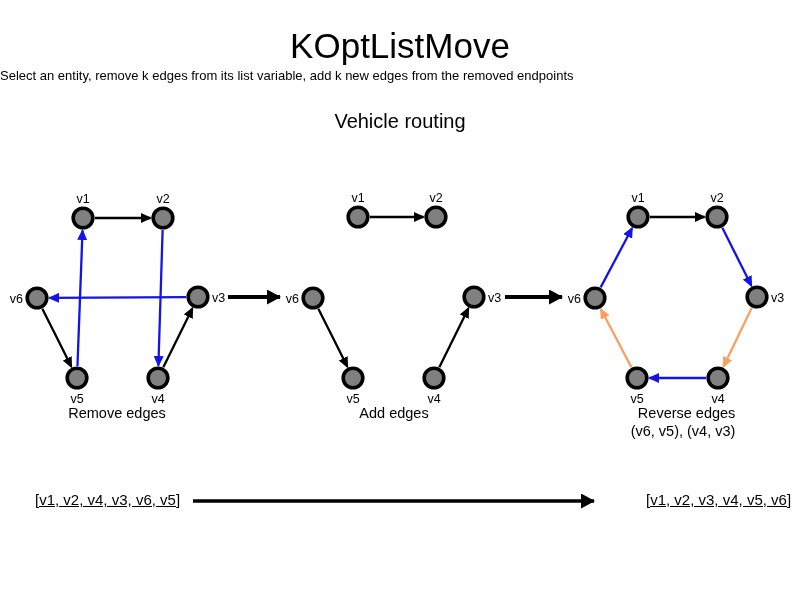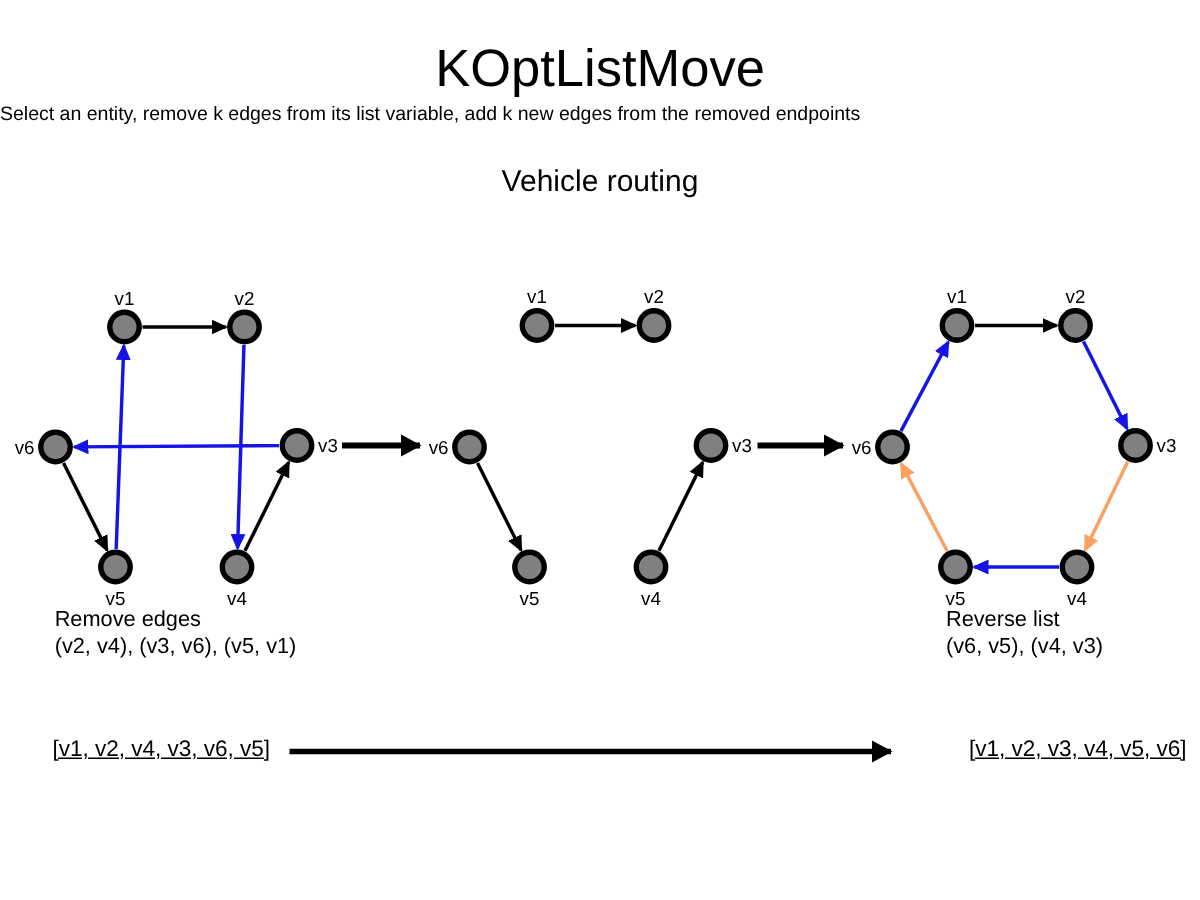--- a/index.html
+++ b/index.html
@@ -24,21 +24,21 @@
     font-size: 13px;
   }
   .context-label {
     top: 110px; left: 0; right: 0;
     text-align: center;
     font-size: 20px;
   }
   .panel-caption {
     top: 404px;
     transform: translateX(-50%);
-    text-align: left;
+    text-align: right;
     font-size: 14.5px;
     line-height: 18px;
   }
   .list-text {
     top: 491px;
     font-size: 15px;
     text-decoration: underline;
   }
   #before-list { left: 35px; }
   #after-list  { left: 598px; margin-left: 48px; }
@@ -117,23 +117,23 @@
     <line x1="505" y1="297" x2="562" y2="297" stroke="#000000" stroke-width="4" marker-end="url(#arr-big)"></line>
     <line x1="193" y1="501" x2="594" y2="501" stroke="#000000" stroke-width="3.6" marker-end="url(#arr-big)"></line>
   </svg>
 
 <div class="abs page-title">KOptListMove</div>
 <div class="abs subtitle">Select an entity, remove k edges from its list variable, add k new edges from the removed endpoints</div>
 <div class="abs context-label">Vehicle routing</div>
 
 <div class="abs panel-caption" id="caption-0" style="left: 117px;">
   <div>Remove edges</div>
-  <div>(v2, v4), (v3, v6), (v5, v1)</div>
 </div>
 <div class="abs panel-caption" id="caption-1" style="left: 394px;">
+  <div>Add edges</div>
 </div>
 <div class="abs panel-caption" id="caption-2" style="left: 683px;">
-  <div>Reverse list</div>
+  <div>Reverse edges</div>
   <div>(v6, v5), (v4, v3)</div>
 </div>
 
 <div class="abs list-text" id="before-list">[v1, v2, v4, v3, v6, v5]</div>
 <div class="abs list-text" id="after-list">[v1, v2, v3, v4, v5, v6]</div>
 
 </body></html>

